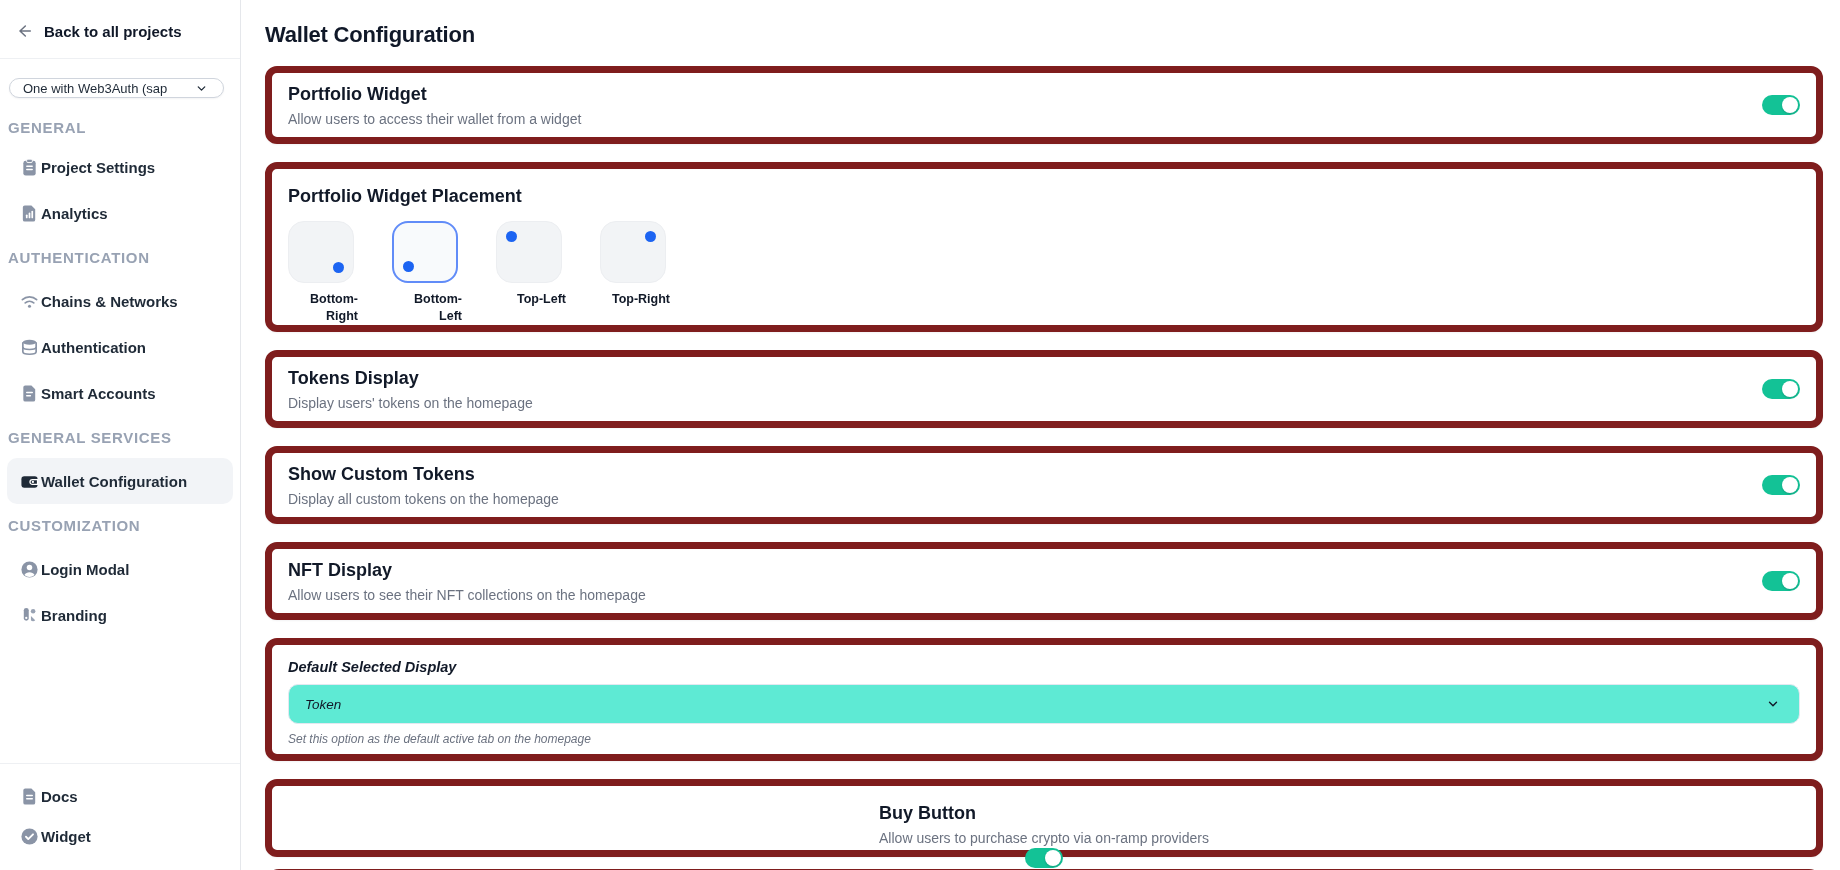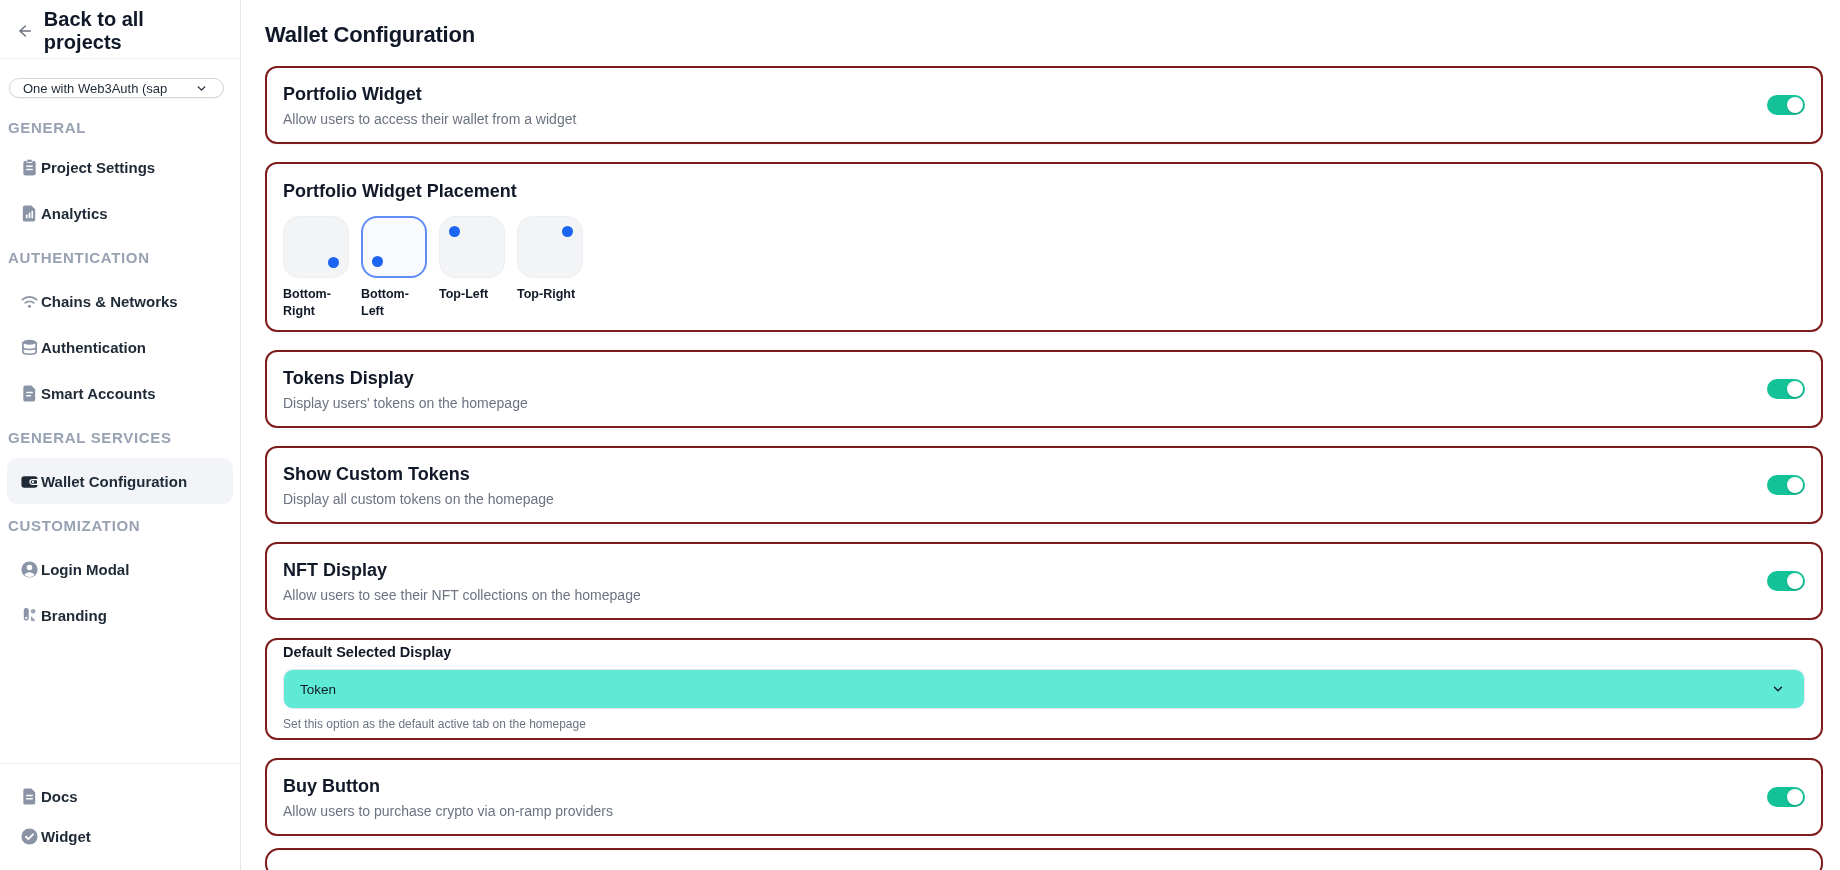--- a/index.html
+++ b/index.html
@@ -5,21 +5,21 @@
   * { margin:0; padding:0; box-sizing:border-box; }
   html,body { width:1840px; height:870px; overflow:hidden; background:#fff;
     font-family:"Liberation Sans","DejaVu Sans",sans-serif; color:#101828; }
   .page { width:1840px; height:870px; display:flex; }
 
   
   .sidebar { width:241px; min-width:241px; height:870px; background:#fff;
     border-right:1px solid #E5E7EB; display:flex; flex-direction:column; }
   .back-row { display:flex; align-items:center; gap:10px; padding:20px 14px 0 14px; height:42px;
     cursor:pointer; }
-  .back-row .back-label { font-size:20px; font-weight:700; color:#101828; }
+  .back-row .back-label { font-size:15px; font-weight:700; color:#101828; }
   .side-divider { border-bottom:1px solid #EEF0F3; margin-top:16px; }
   .proj-select { margin:19px 16px 0 9px; height:20px; border:1px solid #D0D5DD; border-radius:10px;
     background:#fff; display:flex; align-items:center; justify-content:space-between;
     padding:0 12px 0 13px; box-shadow:0 1px 2px rgba(16,24,40,.05); cursor:pointer; }
   .proj-select .proj-name { font-size:13px; font-weight:500; color:#1F2A37; white-space:nowrap;
     overflow:hidden; max-width:168px; }
   .section-label { margin-top:12px; height:34px; display:flex; align-items:center; padding-left:8px;
     font-size:15px; font-weight:700; letter-spacing:.045em; color:#98A2B3; }
   .section-label.tight { margin-top:0; height:42px; }
   .nav-item { height:46px; margin:0 7px; display:flex; align-items:center; gap:2px;
@@ -27,46 +27,46 @@
   .nav-item.active { background:#F2F4F7; }
   .nav-item .nav-label { font-size:15px; font-weight:600; color:#1F2A37; }
   .icon-20 { width:20px; height:20px; display:inline-flex; align-items:center; justify-content:center; }
   .side-footer { margin-top:auto; border-top:1px solid #EEF0F3; padding:12px 0 14px 0; }
   .side-footer .nav-item { height:40px; }
 
   
   .main { flex:1; height:870px; padding:21px 17px 0 24px; overflow:hidden; }
   .page-title { font-size:22px; line-height:27px; font-weight:700; color:#101828;
     letter-spacing:-.01em; margin-bottom:18px; }
-  .card { background:#fff; border:2px solid #7f1d1d; border-radius:12px;
+  .card { background:#fff; border:7px solid #7f1d1d; border-radius:12px;
     box-shadow:0 1px 2px rgba(16,24,40,.05); margin-bottom:18px; }
   .toggle-card { display:flex; align-items:center; justify-content:space-between;
     padding:15px 16px; height:78px; }
   .card-title { font-size:18px; line-height:24px; font-weight:700; color:#111928; }
   .card-desc { font-size:14px; line-height:20px; color:#6B7280; margin-top:3px; }
   .toggle { width:38px; height:20px; border-radius:999px; background:#13C296;
     display:flex; align-items:center; padding:2px; cursor:pointer; flex:none; }
   .toggle.on { justify-content:flex-end; }
   .toggle-knob { width:16px; height:16px; border-radius:50%; background:#fff;
     box-shadow:0 1px 2px rgba(16,24,40,.2); }
 
   
   .placement-card { padding:15px 16px 14px 16px; height:170px; }
-  .tiles-row { display:flex; gap:8px; margin-top:13px; }
+  .tiles-row { display:flex; gap:34px; margin-top:13px;text-align:right; }
   .tile-col { width:70px; }
   .tile { width:66px; height:62px; border-radius:16px; background:#F2F4F6;
     border:1.5px solid #ECEEF1; position:relative; cursor:pointer; }
   .tile.selected { border:2px solid #618CF8; background:#F8FAFC; }
   .tile-dot { position:absolute; width:11px; height:11px; border-radius:50%; background:#1C64F2; }
   .dot-br { right:9px; bottom:9px; } .dot-bl { left:9px; bottom:9px; }
   .dot-tl { left:9px; top:9px; }   .dot-tr { right:9px; top:9px; }
   .tile-label { margin-top:8px; font-size:12.5px; line-height:17px; font-weight:600; color:#111928; }
 
   
-  .select-card { padding:4px 16px 14px 16px; height:102px; }
+  .select-card { padding:14px 16px 14px 16px; height:123px;font-style:italic; }
   .field-label { font-size:14.5px; font-weight:600; color:#111928; }
   .select { margin-top:9px; height:40px; border:1px solid #E2E8F0; border-radius:10px;
     background:#5eead4; display:flex; align-items:center; justify-content:space-between;
     padding:0 16px; cursor:pointer; }
   .select-value { font-size:13.5px; color:#111928; }
   .field-helper { margin-top:8px; font-size:12px; color:#6B7280; }
 
   .sliver-card { height:30px; margin-bottom:0; border-radius:14px; }
 </style>
 </head>
@@ -294,21 +294,21 @@
         <span class="select-value">Token</span>
         <span class="icon-20">
           <svg width="14" height="14" viewBox="0 0 20 20" fill="none">
               <path d="M5 7.5 L10 12.5 L15 7.5" stroke="#111928" stroke-width="2" stroke-linecap="round" stroke-linejoin="round"></path>
             </svg>
         </span>
       </div>
       <div class="field-helper">Set this option as the default active tab on the homepage</div>
     </section>
 
-    <section class="card toggle-card" style="margin-bottom:12px;">
+    <section class="card toggle-card" style="margin-bottom:12px;flex-direction:column;">
       <div class="card-text">
         <h2 class="card-title">Buy Button</h2>
         <p class="card-desc">Allow users to purchase crypto via on-ramp providers</p>
       </div>
       <div class="toggle on">
         <div class="toggle-knob"></div>
       </div>
     </section>
 
     <section class="card sliver-card"></section>

